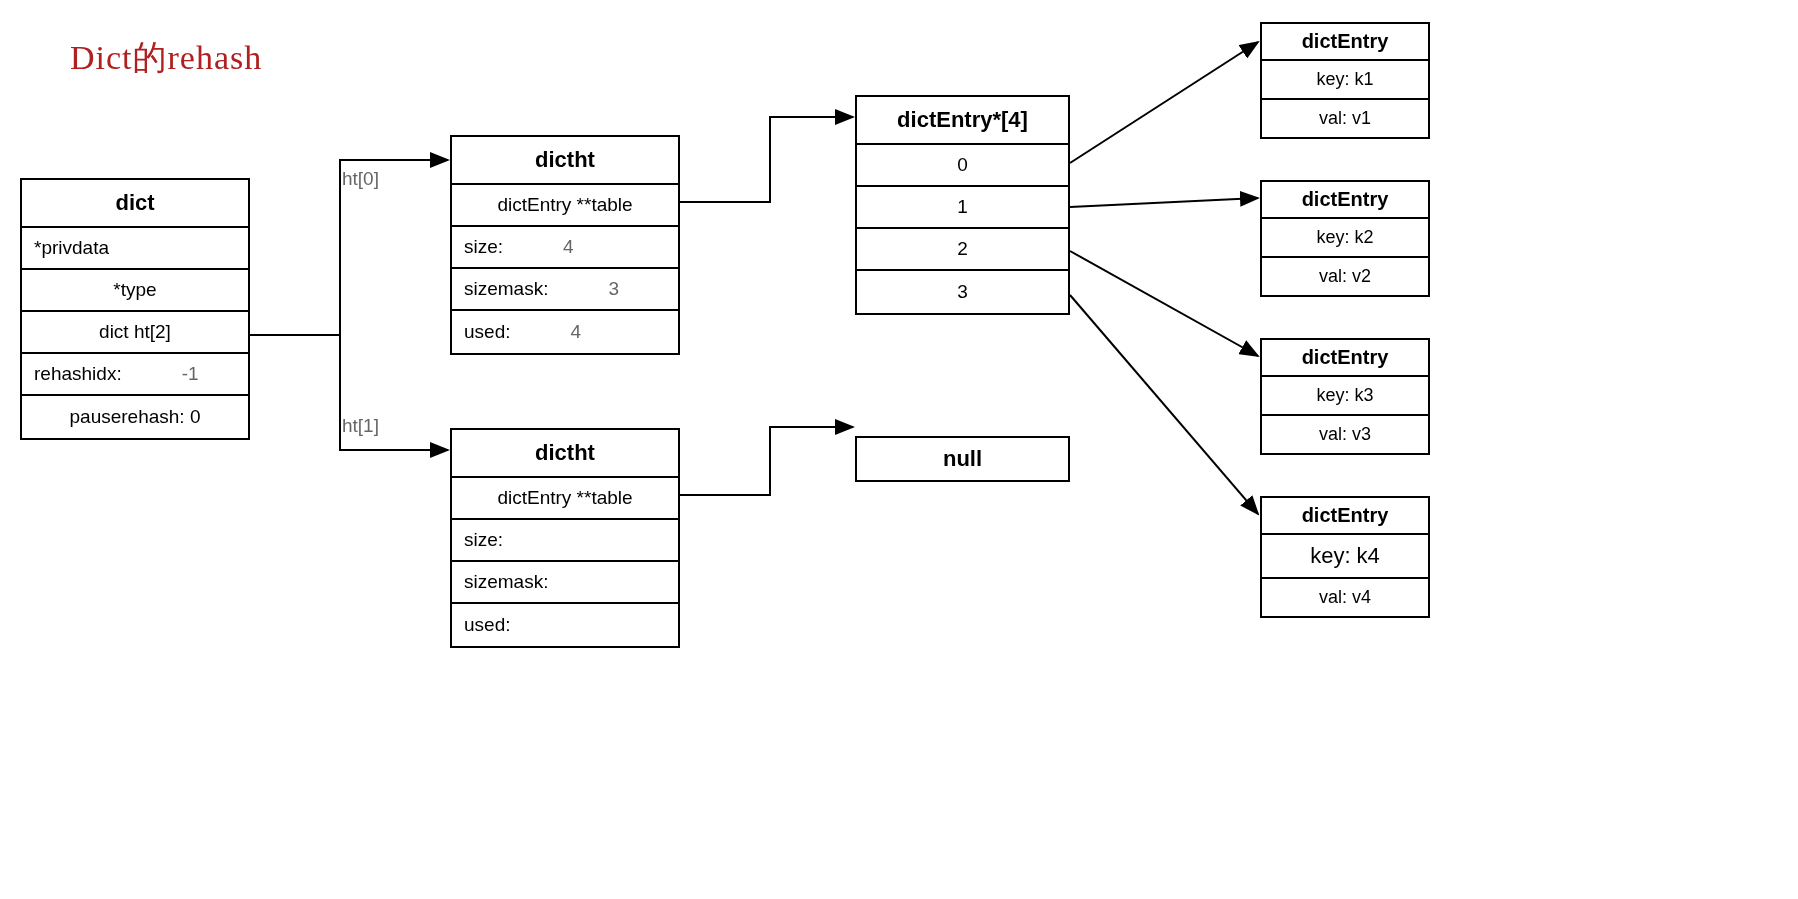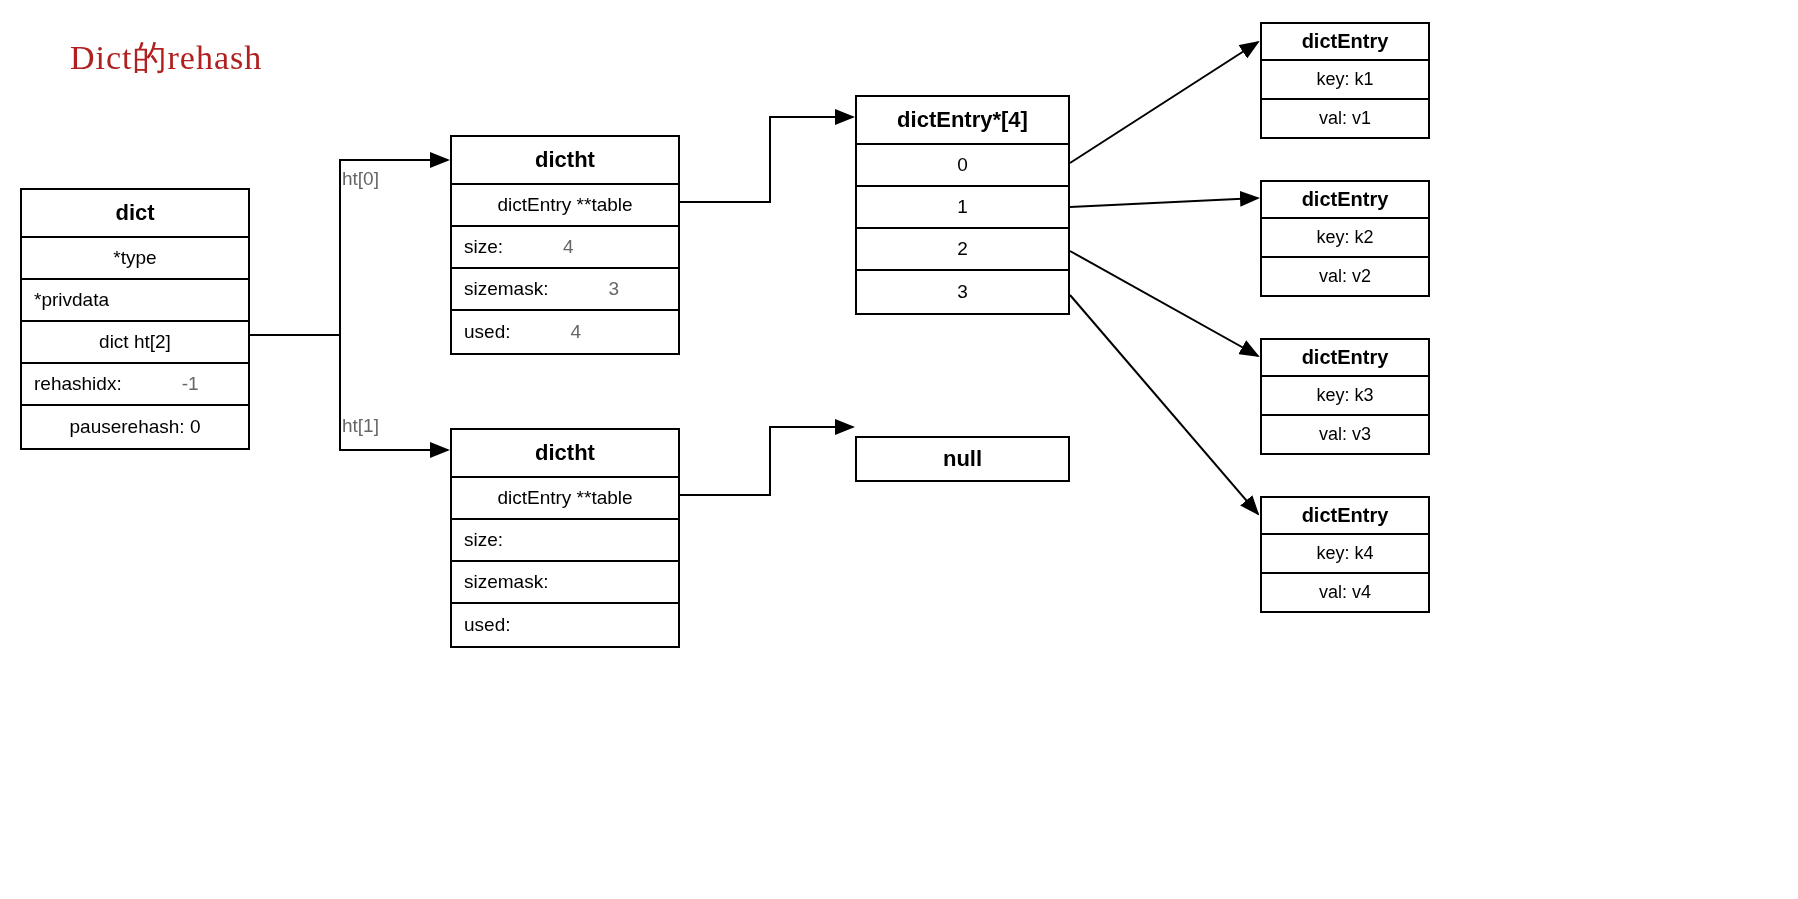--- a/index.html
+++ b/index.html
@@ -70,24 +70,24 @@
     left: 0; top: 0;
     width: 1798px; height: 899px;
     pointer-events: none;
   }
 </style>
 </head>
 <body>
 
 <div class="title">Dict的rehash</div>
 
-<div class="box" style="left:20px; top:188px; width:230px;">
+<div class="box" style="left:20px; top:178px; width:230px;">
   <div class="box-header">dict</div>
+  <div class="box-row row-label-only">*privdata</div>
   <div class="box-row row-center">*type</div>
-  <div class="box-row row-label-only">*privdata</div>
   <div class="box-row row-center">dict ht[2]</div>
   <div class="box-row row-kv">
     <span class="k">rehashidx:</span>
     <span class="v">-1</span>
   </div>
   <div class="box-row row-center">pauserehash: 0</div>
 </div>
 
 <div class="edge-label" style="left:342px; top:168px;">ht[0]</div>
 <div class="edge-label" style="left:342px; top:415px;">ht[1]</div>
@@ -149,21 +149,21 @@
 </div>
 
 <div class="box" style="left:1260px; top:338px; width:170px;">
   <div class="box-header" style="font-size:20px; padding:6px 4px;">dictEntry</div>
   <div class="box-row row-center" style="min-height:36px; font-size:18px;">key: k3</div>
   <div class="box-row row-center" style="min-height:36px; font-size:18px;">val: v3</div>
 </div>
 
 <div class="box" style="left:1260px; top:496px; width:170px;">
   <div class="box-header" style="font-size:20px; padding:6px 4px;">dictEntry</div>
-  <div class="box-row row-center" style="min-height:36px; font-size:18px;">key: k4</div>
+  <div class="box-row row-center" style="min-height:36px; font-size:22px;">key: k4</div>
   <div class="box-row row-center" style="min-height:36px; font-size:18px;">val: v4</div>
 </div>
 
 <svg class="arrows">
   <defs>
     <marker id="arrowhead" markerWidth="10" markerHeight="8" refX="9" refY="4" orient="auto">
       <polygon points="0 0, 10 4, 0 8" fill="#000"></polygon>
     </marker>
   </defs>
 

